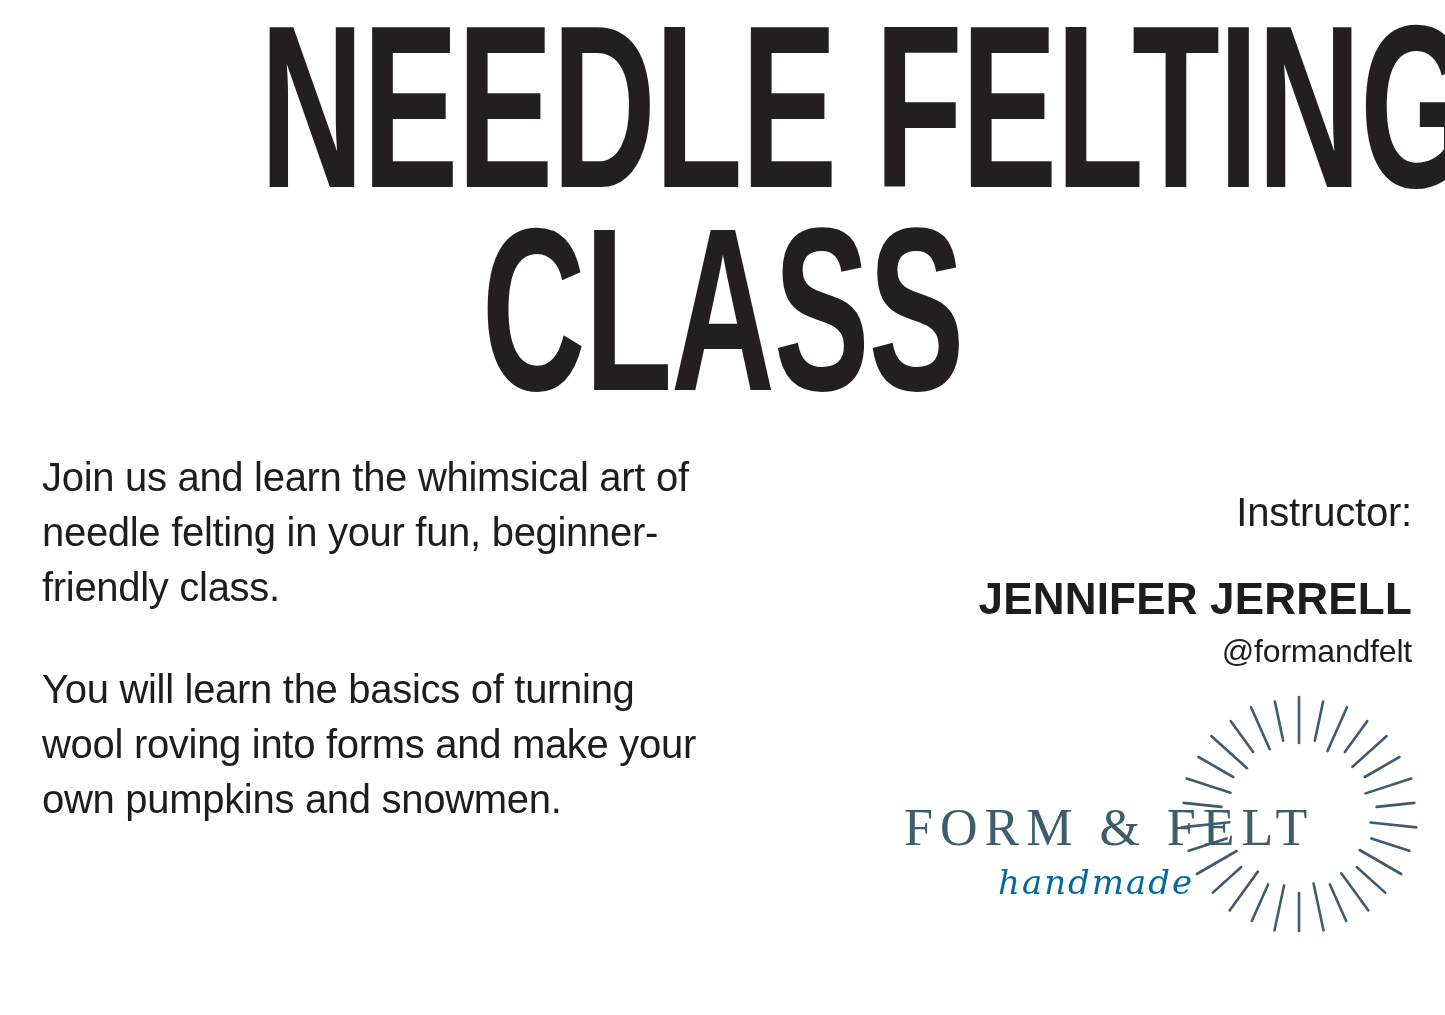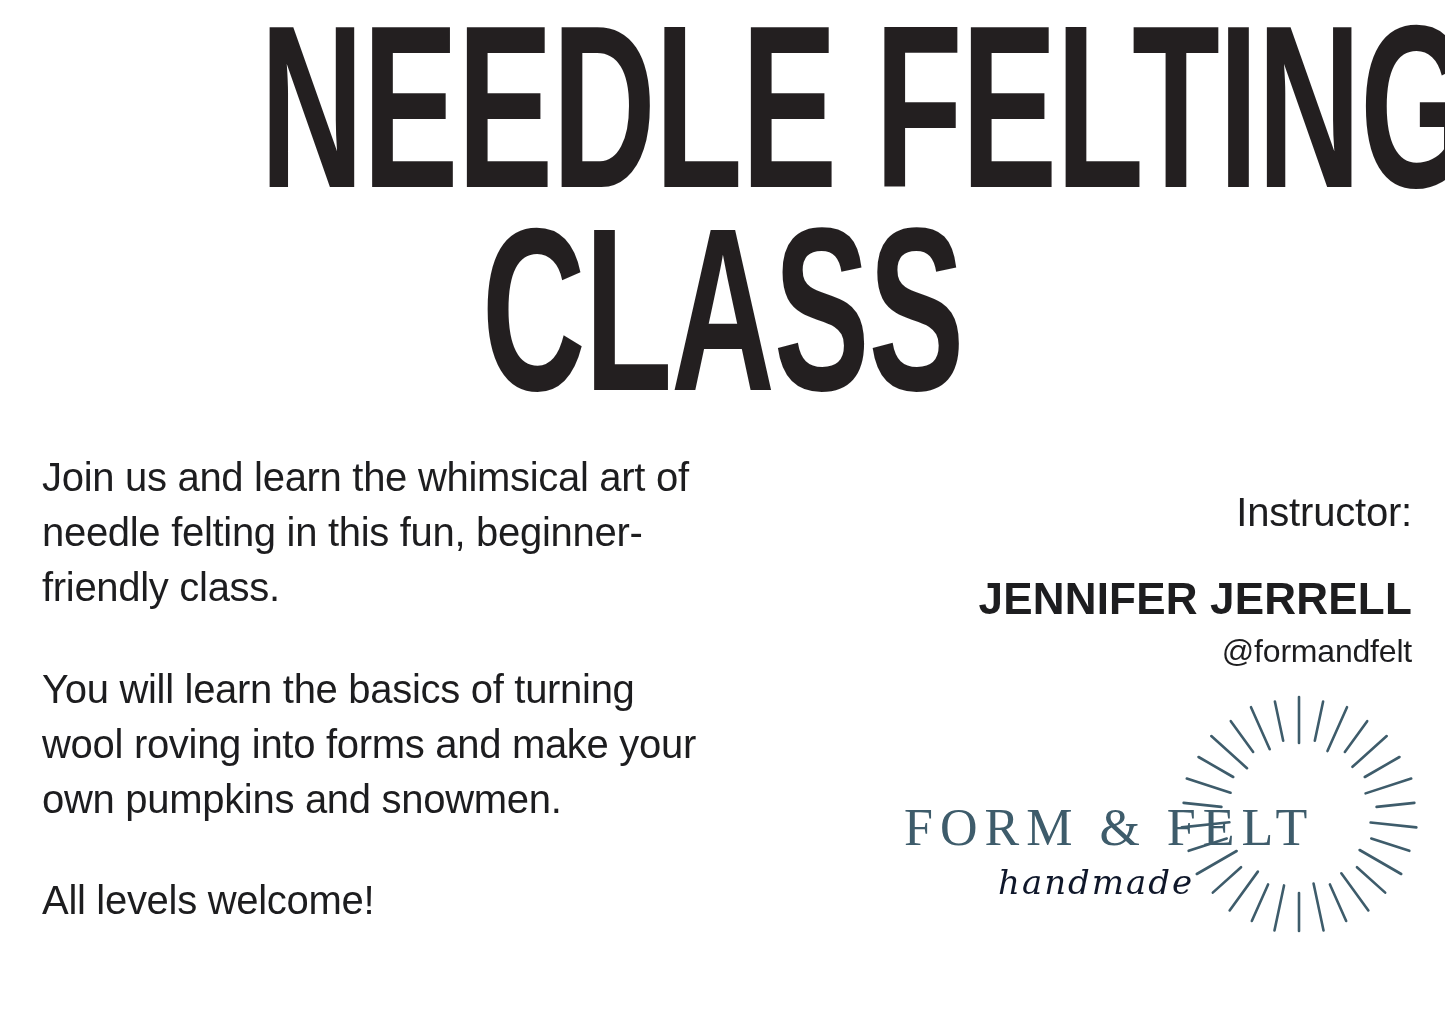--- a/index.html
+++ b/index.html
@@ -119,35 +119,34 @@
     white-space: nowrap;
   }
   .logo-script {
     position: absolute;
     left: 110px;
     top: 172px;
     font-family: "DejaVu Serif", serif;
     font-style: italic;
     font-size: 34px;
     letter-spacing: 2px;
-    color: #0f172a;
+    color: #0369a1;
   }
 </style>
 </head>
 <body>
 
 <div class="title-block">
   <div class="title-line title-line-1">NEEDLE FELTING</div>
   <div class="title-line title-line-2">CLASS</div>
 </div>
 
 <div class="body-col">
-  <p class="body-par">Join us and learn the whimsical art of needle felting in this fun, beginner-friendly class.</p>
+  <p class="body-par">Join us and learn the whimsical art of needle felting in your fun, beginner-friendly class.</p>
   <p class="body-par">You will learn the basics of turning wool roving into forms and make your own pumpkins and snowmen.</p>
-  <p class="body-par">All levels welcome!</p>
 </div>
 
 <div class="instructor-col">
   <div class="instructor-label">Instructor:</div>
   <div class="instructor-name">JENNIFER JERRELL</div>
   <div class="instructor-handle">@formandfelt</div>
 </div>
 
 <div class="logo-wrap">
   <svg class="logo-sun" viewBox="0 0 250 250">

